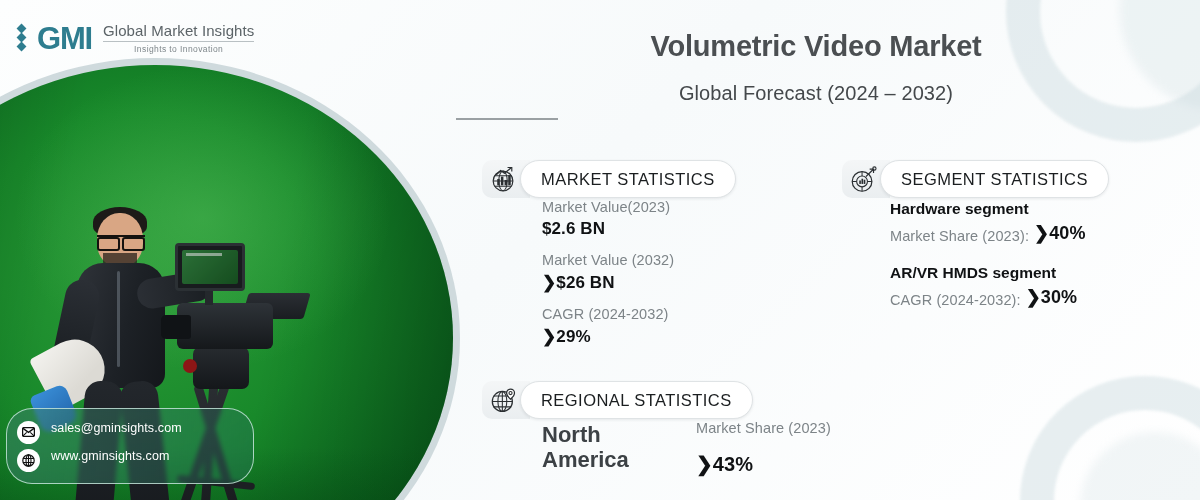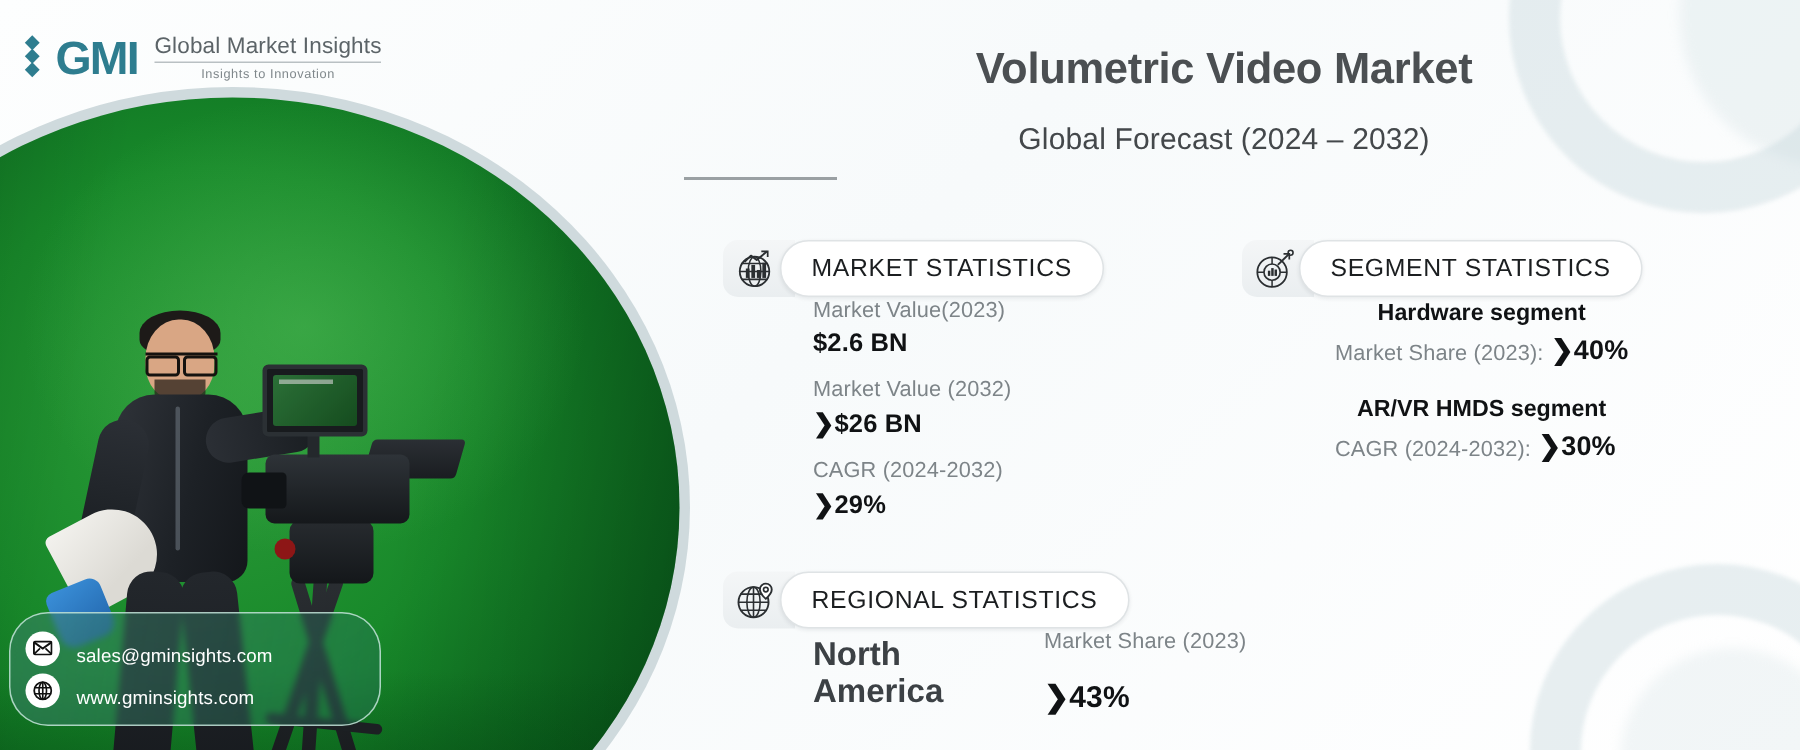--- a/index.html
+++ b/index.html
@@ -138,21 +138,21 @@
 
   
   #contact-pill {
     position:absolute; left:6px; bottom:16px;
     width:248px; padding:9px 14px 9px 10px;
     border:1.4px solid rgba(205,235,225,0.8);
     border-radius:26px;
     background:linear-gradient(100deg, rgba(58,128,104,0.55), rgba(40,110,92,0.38));
     backdrop-filter:blur(2px);
   }
-  .contact-row { display:flex; align-items:flex-end; gap:11px; padding:2.5px 0; }
+  .contact-row { display:flex; align-items:flex-start; gap:11px; padding:2.5px 0; }
   .contact-ico {
     width:23px; height:23px; border-radius:50%;
     background:#ffffff; flex:0 0 23px;
     display:flex; align-items:center; justify-content:center;
   }
   .contact-ico svg { display:block; }
   .contact-txt { color:#ffffff; font-size:12.5px; letter-spacing:.1px; white-space:nowrap; }
 
   
   #content { position:absolute; left:452px; top:0; right:0; height:448px; }
@@ -190,24 +190,24 @@
 
   .stat-label { color:#7d8488; font-size:14.5px; letter-spacing:.1px; }
   .stat-value { color:#101214; font-size:17px; font-weight:bold; letter-spacing:.1px; }
   .stat-bold  { color:#101214; font-size:15.5px; font-weight:bold; }
 
   #market-head   { left:30px; top:150px; }
   #market-list   { position:absolute; left:90px; top:198px; }
   #market-list .pair { margin-bottom:12px; }
   #market-list .pair .stat-value { display:block; margin-top:3px; }
 
-  #segment-head  { left:376px; top:150px; }
+  #segment-head  { left:390px; top:150px; }
   #segment-list  { position:absolute; left:438px; top:200px; }
   #segment-list .pair { margin-bottom:20px; }
-  #segment-list .pair .stat-bold { display:block; margin-bottom:4px;text-align:center; }
+  #segment-list .pair .stat-bold { display:block; margin-bottom:4px; }
   #segment-list .inline { display:flex; align-items:flex-end; gap:5px; }
   #segment-list .inline .stat-value { font-size:18px; }
 
   #regional-head { left:30px; top:371px; }
   #regional-row {
     position:absolute; left:90px; top:420px;
     display:flex; align-items:center; gap:36px;
   }
   #region-name {
     font-size:22px; font-weight:bold; color:#3c4145; line-height:1.12;

